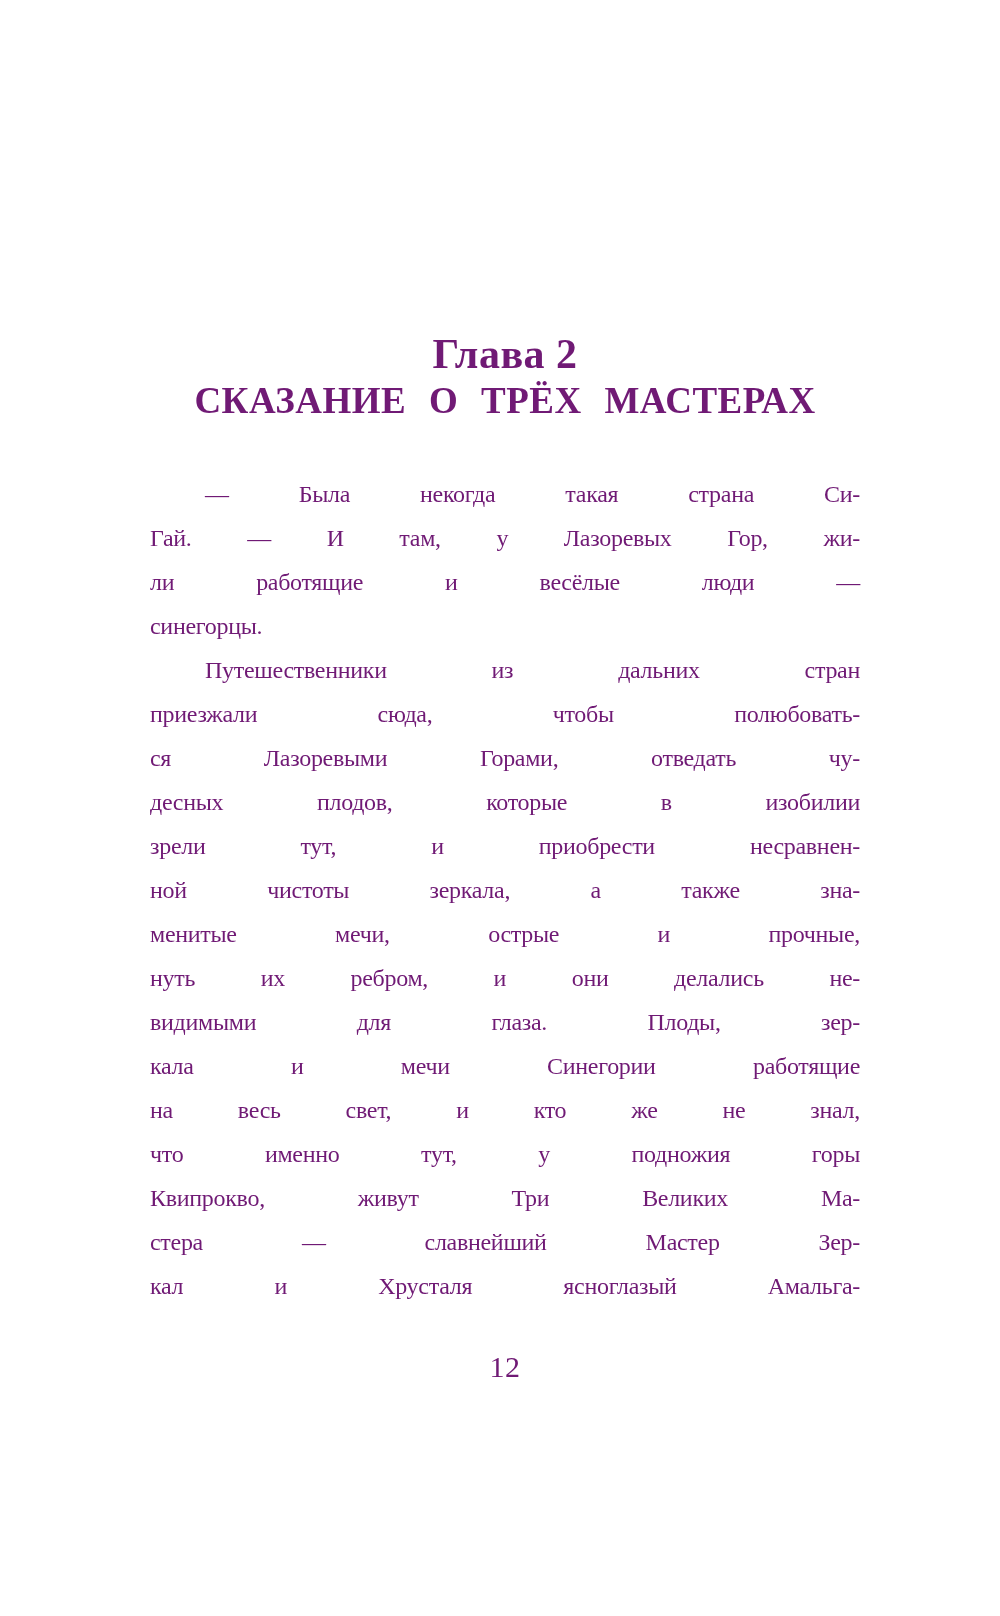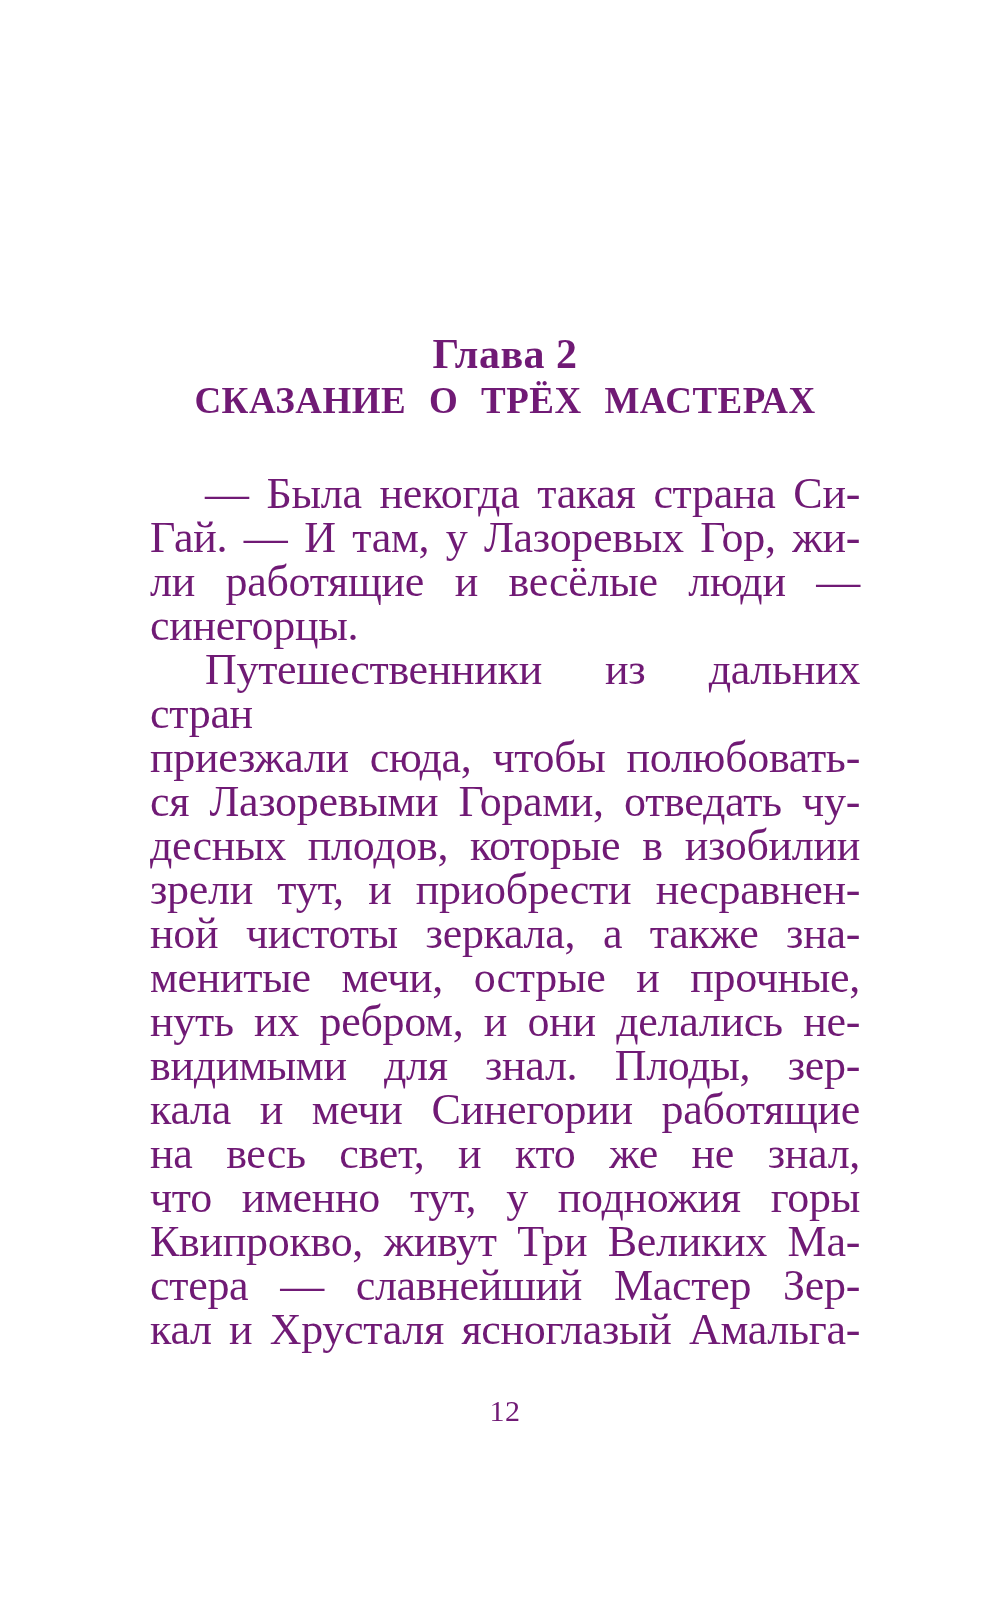--- a/index.html
+++ b/index.html
@@ -37,21 +37,21 @@
     margin-top: 0;
     font-size: 37px;
     font-weight: bold;
     line-height: 46px;
     letter-spacing: 0.5px;
     word-spacing: 13px;
     white-space: nowrap;
   }
   .body-text {
     margin-top: 48px;
-    font-size: 44px;
+    font-size: 24px;
     line-height: 44px;
     letter-spacing: -0.3px;
   }
   .para {
     margin: 0;
   }
   .line {
     text-align: justify;
     text-align-last: justify;
     min-height: 44px;
@@ -92,21 +92,21 @@
 
       <div class="para">
         <div class="line first">Путешественники из дальних стран</div>
         <div class="line">приезжали сюда, чтобы полюбовать-</div>
         <div class="line">ся Лазоревыми Горами, отведать чу-</div>
         <div class="line">десных плодов, которые в изобилии</div>
         <div class="line">зрели тут, и приобрести несравнен-</div>
         <div class="line">ной чистоты зеркала, а также зна-</div>
         <div class="line">менитые мечи, острые и прочные,</div>
         <div class="line">нуть их ребром, и они делались не-</div>
-        <div class="line">видимыми для знал. Плоды, зер-</div>
+        <div class="line">видимыми для глаза. Плоды, зер-</div>
         <div class="line">кала и мечи Синегории работящие</div>
         <div class="line">на весь свет, и кто же не знал,</div>
         <div class="line">что именно тут, у подножия горы</div>
         <div class="line">Квипрокво, живут Три Великих Ма-</div>
         <div class="line">стера — славнейший Мастер Зер-</div>
         <div class="line">кал и Хрусталя ясноглазый Амальга-</div>
       </div>
 
     </div>
 

